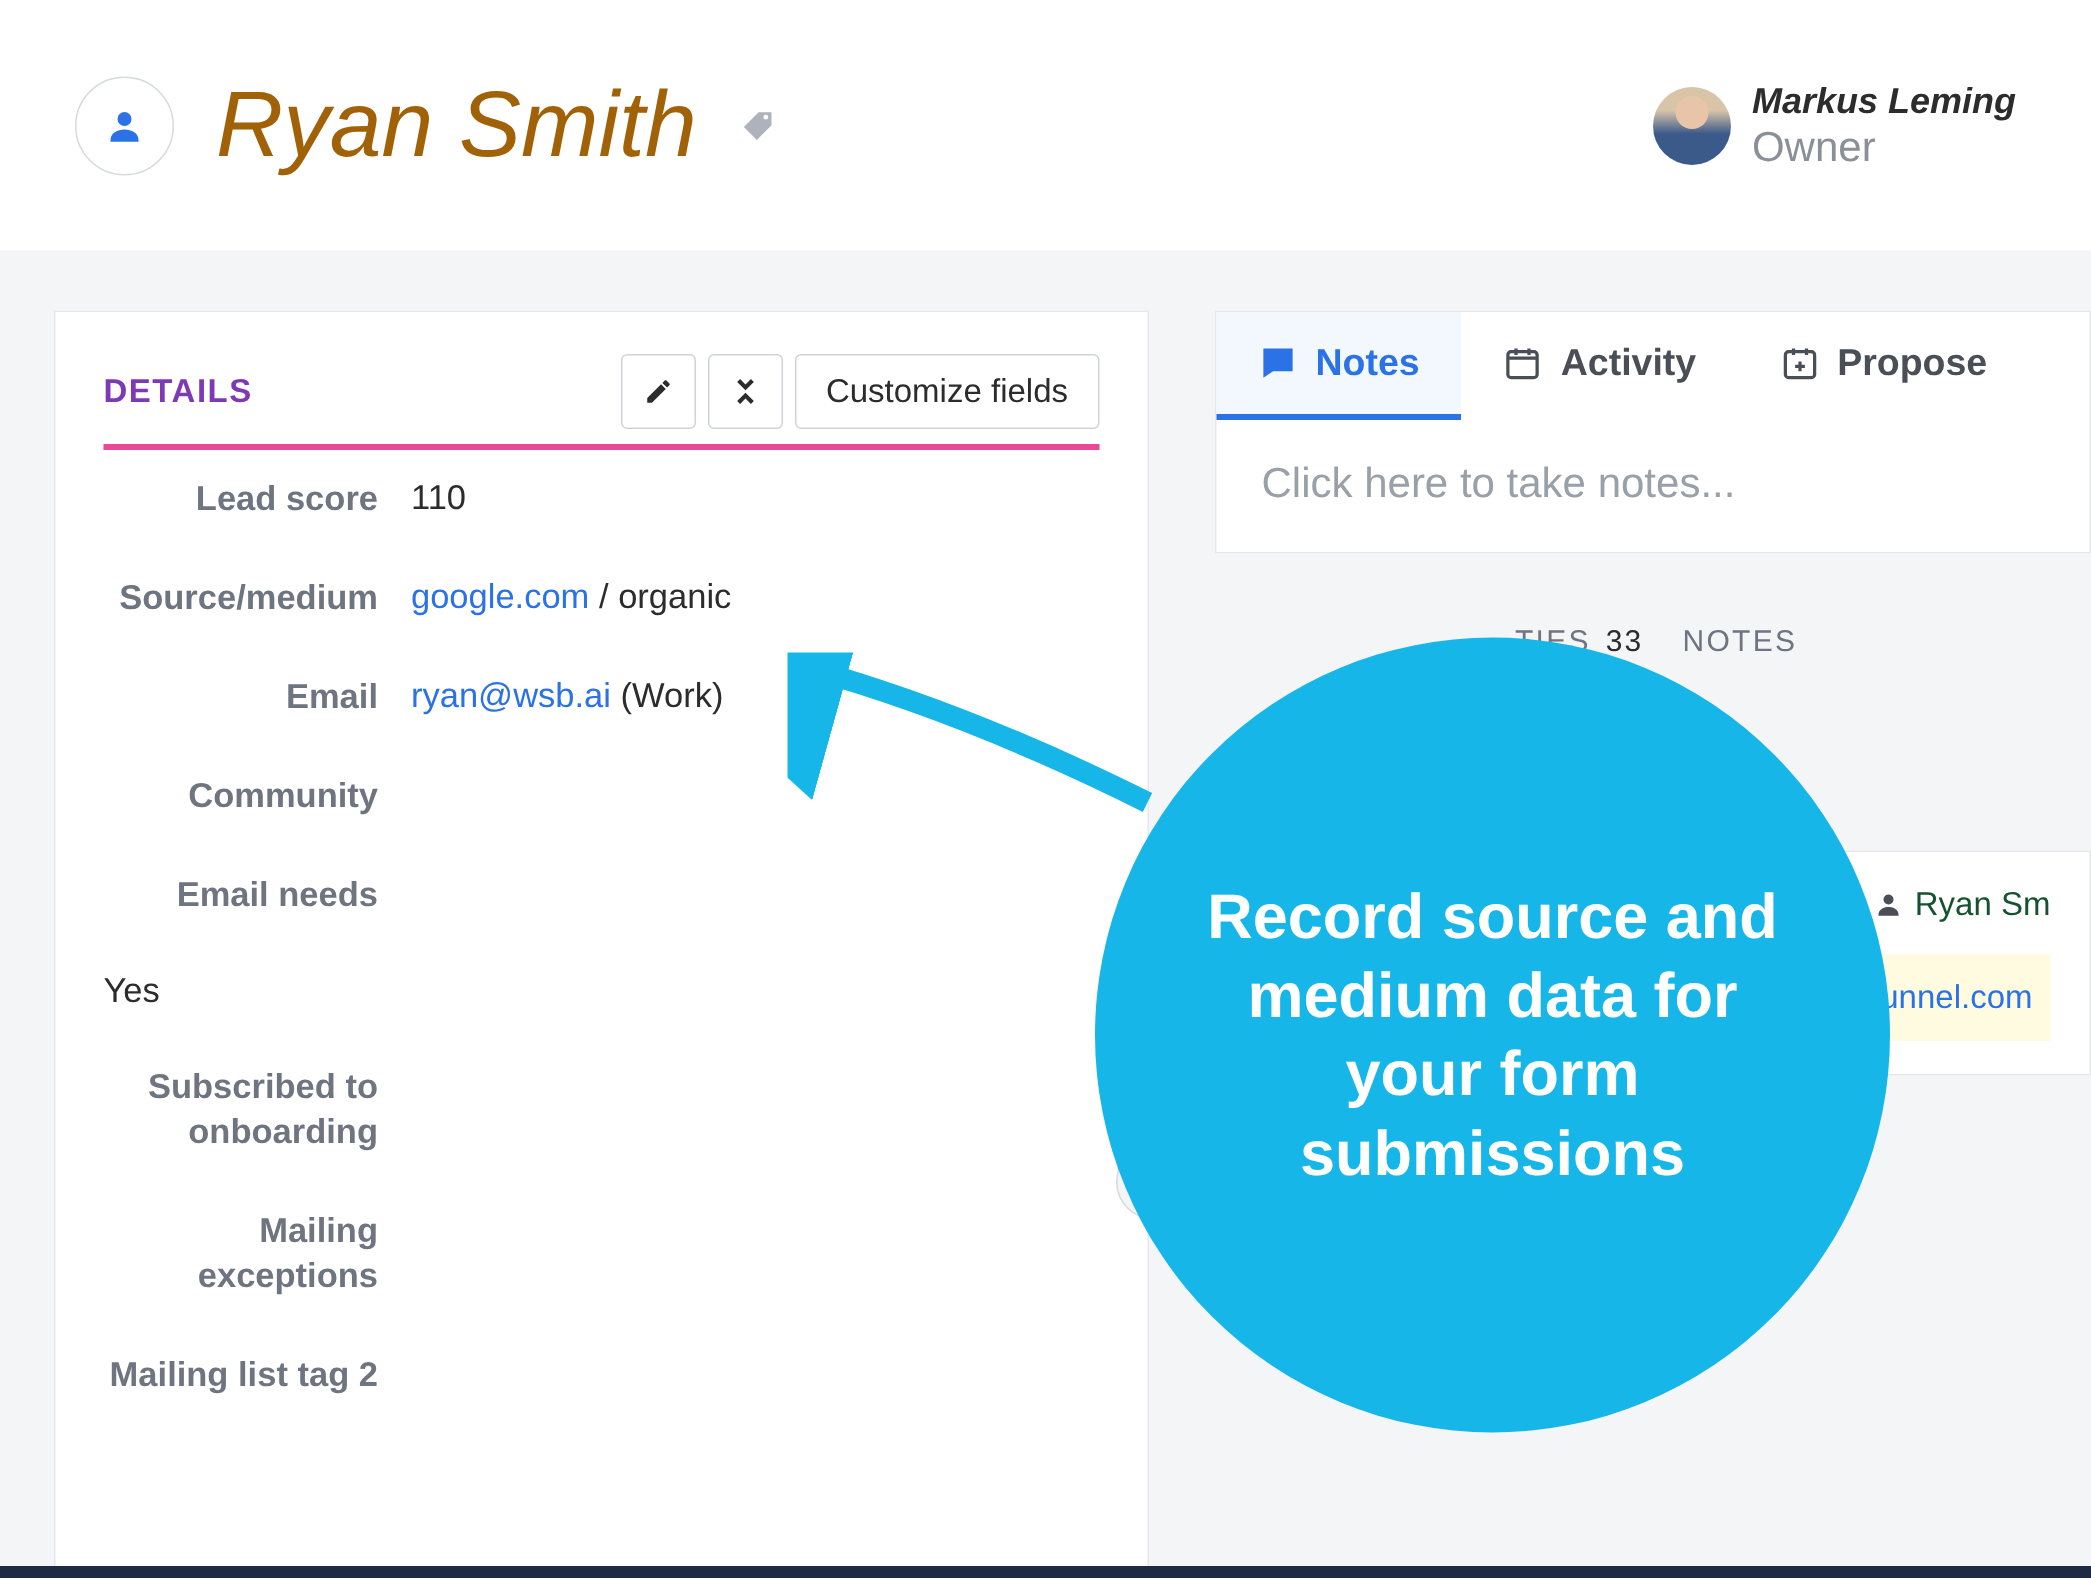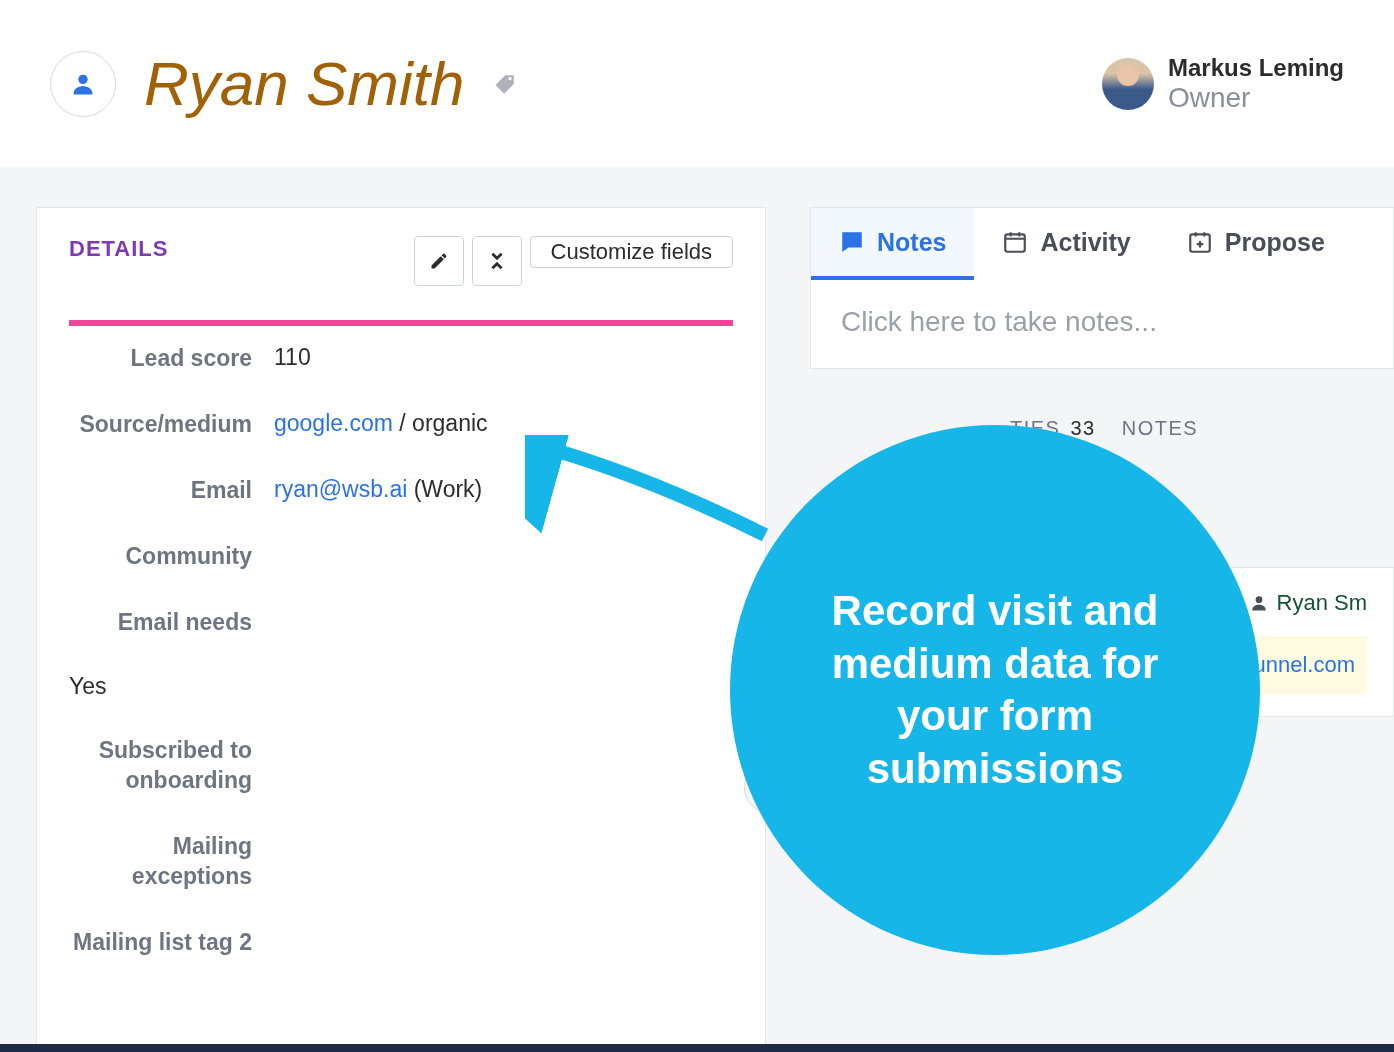--- a/index.html
+++ b/index.html
@@ -61,44 +61,44 @@
   position: relative;
   overflow:hidden;
 }
 .owner-avatar::before{
   content:"";
   position:absolute;
   top:6px; left:50%; transform:translateX(-50%);
   width:22px; height:22px; border-radius:50%;
   background:#e8c5a8;
 }
-.owner-name { font-size: 24px; color: #2c2c2c; font-weight: 600; }
+.owner-name { font-size: 24px; color: #2c2c2c; font-weight: 600; font-style: italic; }
 .owner-role { font-size: 28px; color: #8a8f98; }
 
 
 .body {
   display: flex;
   padding: 40px 0 0 36px;
   gap: 44px;
   height: calc(100% - 167px);
 }
 
 
 .details-panel {
   width: 730px;
   background: #fff;
   border: 1px solid #e5e7ea;
   padding: 28px 32px;
   flex-shrink:0;
 }
 .details-header {
   display: flex;
-  align-items: flex-start;
-  border-bottom: 6px solid #ec4899;
-  padding-bottom: 34px;
+  align-items: center;
+  border-bottom: 4px solid #ec4899;
+  padding-bottom: 10px;
 }
 .details-title {
   color: #7e3ab5;
   font-size: 22px;
   font-weight: 700;
   letter-spacing: 1px;
 }
 .details-actions {
   margin-left: auto;
   display: flex;
@@ -108,21 +108,21 @@
   width: 50px;
   height: 50px;
   border: 1px solid #cfd3d9;
   border-radius: 4px;
   background: #fff;
   display:flex; align-items:center; justify-content:center;
   font-size: 22px; color:#2c2c2c;
   cursor:pointer;
 }
 .customize-btn {
-  height: 32px;
+  height: 50px;
   padding: 0 20px;
   border: 1px solid #cfd3d9;
   border-radius: 4px;
   background: #fff;
   font-size: 22px;
   color: #2c2c2c;
   cursor:pointer;
 }
 .field-row {
   display: flex;
@@ -438,16 +438,16 @@
 
 <svg class="callout-arrow" width="260" height="120">
   <defs>
     <marker id="arrowhead" markerWidth="12" markerHeight="12" refX="2" refY="6" orient="auto">
       <path d="M0,0 L12,6 L0,12 z" fill="#17b6e8"></path>
     </marker>
   </defs>
   <path d="M240,100 Q120,40 12,10" stroke="#17b6e8" stroke-width="14" fill="none" marker-end="url(#arrowhead)"></path>
 </svg>
 <div class="callout">
-  <span>Record visit and medium data for your form submissions</span>
+  <span>Record source and medium data for your form submissions</span>
 </div>
 
 <div class="bottom-bar"></div>
 
 </body></html>

